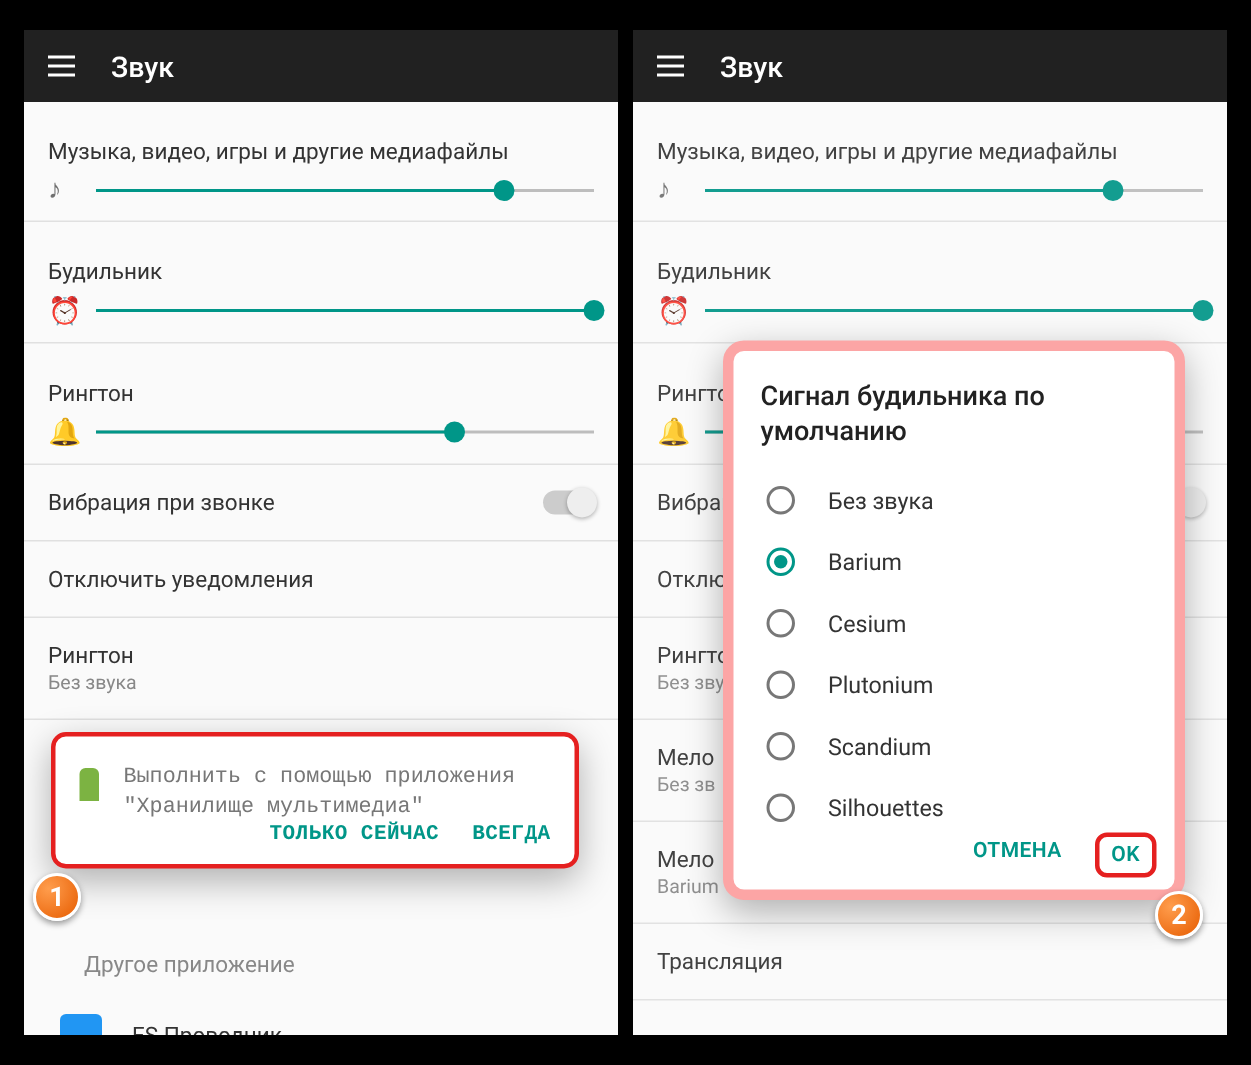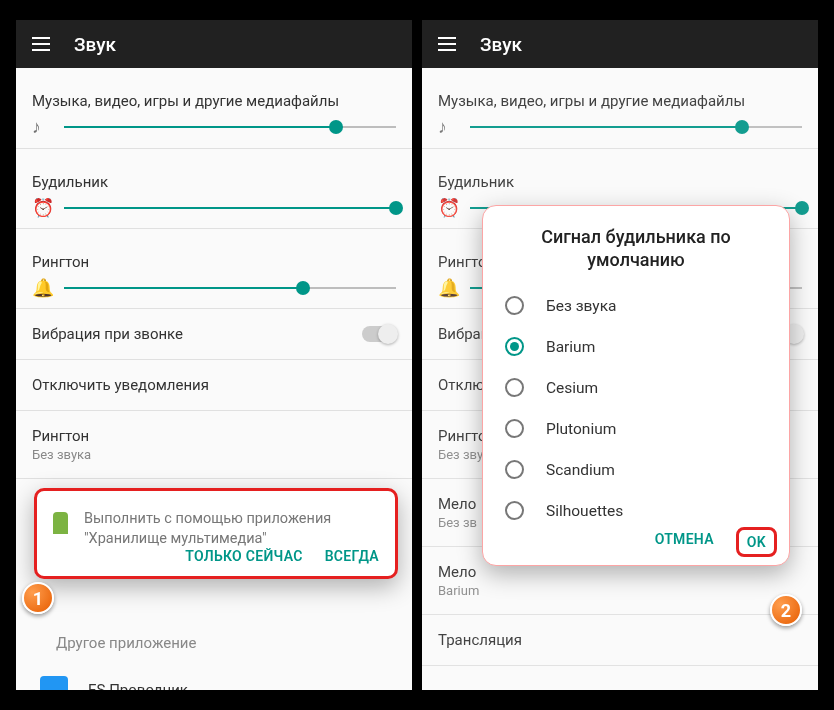--- a/index.html
+++ b/index.html
@@ -79,22 +79,22 @@
   }
   
   .dialog {
     position: absolute;
     background: #fff;
     border-radius: 4px;
     box-shadow: 0 8px 24px rgba(0,0,0,0.3);
     padding: 18px 16px 12px;
   }
   .dialog-left {
-    left: 18px; right: 14px; top: 420px;
-    border: 3px solid #e52020; border-radius: 10px;
+    left: 18px; right: 26px; top: 420px;
+    border: 3px solid #e52020; border-radius: 10px; font-family: Liberation Mono, monospace;
   }
   .dialog-left .app-row {
     display: flex; gap: 16px; align-items: flex-start;
   }
   .android-icon {
     width: 22px; height: 22px; background: #7cb342;
     border-radius: 4px 4px 0 0; position: relative; margin-top: 3px;
   }
   .dialog-text { font-size: 14.5px; color: #777; line-height: 1.35; }
   .dialog-actions {
@@ -112,24 +112,23 @@
   .app-item {
     display: flex; align-items: center; gap: 20px;
     padding: 12px 8px; font-size: 15px; color: #333;
   }
   .app-ic {
     width: 28px; height: 28px; border-radius: 4px;
   }
   .ic-es { background: #2196f3; }
   
   .dialog-right {
-    left: 60px; right: 28px; top: 137px;
-    border: 1px solid #fca5a5; border-radius: 14px;
+    left: 60px; right: 28px; top: 159px;
+    border: 7px solid #fca5a5; border-radius: 14px;
     padding: 20px 18px 12px;
-    text-align: center;
   }
   .dialog-title {
     font-size: 18px; font-weight: 500; color: #222;
     margin-bottom: 14px; line-height: 1.25;
   }
   .radio-item {
     display: flex; align-items: center; gap: 22px;
     padding: 11px 4px; font-size: 15.5px; color: #333;
   }
   .radio {

